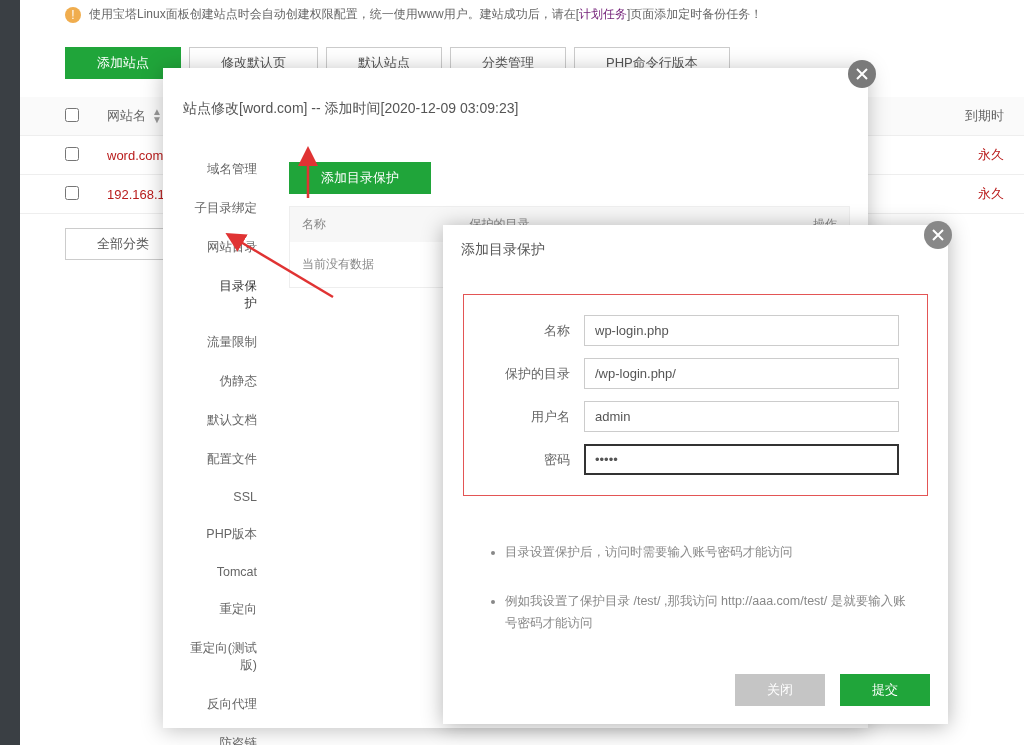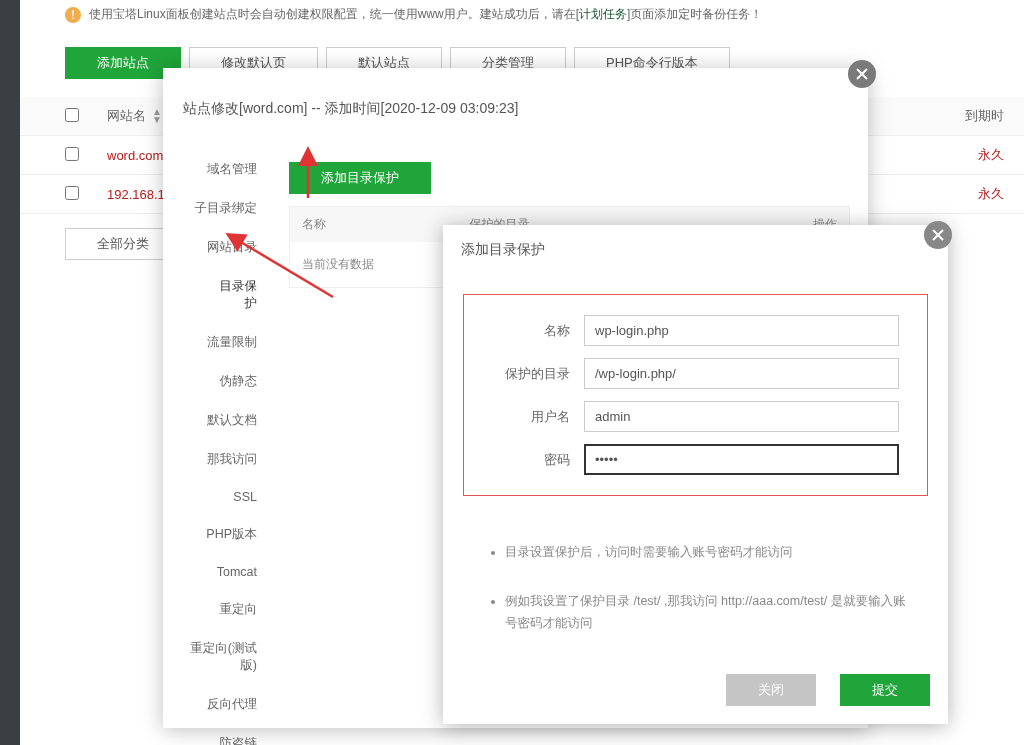--- a/index.html
+++ b/index.html
@@ -2,21 +2,21 @@
 <html><head>
   <meta charset="utf-8">
   <style>
     * { margin: 0; padding: 0; box-sizing: border-box; }
     body { font-family: "Microsoft YaHei", Arial, sans-serif; font-size: 13px; color: #555; background: #f0f0f0; width: 1024px; height: 745px; position: relative; overflow: hidden; }
 
     .page { background: #fff; margin: 0 0 0 20px; position: relative; height: 100%; }
 
     .notice { background: #fff; padding: 6px 45px; color: #666; font-size: 12px; display: flex; align-items: center; }
     .notice .warn-icon { width: 16px; height: 16px; border-radius: 50%; background: #f0ad4e; color: #fff; text-align: center; line-height: 16px; font-size: 12px; margin-right: 8px; flex-shrink: 0; }
-    .notice .green-link { color: #14532d; cursor: pointer; font-family: Liberation Mono, monospace; }
+    .notice .green-link { color: #701a75; cursor: pointer; font-family: Liberation Mono, monospace; }
 
     .toolbar { padding: 18px 45px; display: flex; gap: 8px; }
     .btn { display: inline-block; padding: 6px 31px; font-size: 13px; border: 1px solid #ccc; background: #fff; color: #555; cursor: pointer; }
     .btn-green { background: #20a53a; border-color: #20a53a; color: #fff; }
     .btn-gray { background: #c5c5c5; border-color: #c5c5c5; color: #fff; }
 
     table.sites { width: 100%; border-collapse: collapse; }
     table.sites th, table.sites td { text-align: left; padding: 10px 14px; font-size: 13px; color: #666; font-weight: normal; border-bottom: 1px solid #eee; }
     table.sites th { background: #fafafa; }
     .th-name { display: flex; align-items: center; gap: 6px; }
@@ -53,21 +53,21 @@
     .modal2-body { padding: 18px 20px 10px 20px; }
     .form-box { border: 1px solid #e35555; padding: 20px 28px 20px 0; }
     .form-row { display: flex; align-items: center; margin-bottom: 12px; }
     .form-row:last-child { margin-bottom: 0; }
     .form-label { width: 120px; text-align: right; padding-right: 14px; font-size: 13px; color: #666; }
     .form-input { flex: 1; border-radius: 8px; }
     .form-input input { width: 100%; padding: 7px 10px; font-size: 13px; border: 1px solid #ccc; color: #555; }
     .form-input.focus input { border: 2px solid #333; padding: 6px 9px; }
     .tips { padding: 18px 22px 10px 28px; }
     .tips li { font-size: 12.5px; color: #888; list-style: disc; margin-left: 14px; margin-bottom: 6px; line-height: 1.7; margin-top: 28px; }
-    .modal2-footer { padding: 14px 18px 18px; text-align: right; display: flex; gap: 24px; justify-content: flex-end; }
+    .modal2-footer { padding: 14px 18px 18px; text-align: right; display: flex; gap: 15px; justify-content: flex-end; }
 
     input[type=checkbox] { width: 14px; height: 14px; }
 
     
     .dark-strip { position: absolute; left: 0; top: 0; width: 20px; height: 100%; background: #3a3f44; }
   </style>
 </head>
 <body>
 
 <div class="dark-strip"></div>
@@ -136,21 +136,21 @@
   <div class="modal1-title">站点修改[word.com]  --  添加时间[2020-12-09 03:09:23]</div>
   <div class="modal1-body">
     <div class="side-tabs" id="side-tabs">
         <div class="tab">域名管理</div>
         <div class="tab">子目录绑定</div>
         <div class="tab">网站目录</div>
         <div class="tab active">目录保护</div>
         <div class="tab">流量限制</div>
         <div class="tab">伪静态</div>
         <div class="tab">默认文档</div>
-        <div class="tab">那我访问</div>
+        <div class="tab">配置文件</div>
         <div class="tab">SSL</div>
         <div class="tab">PHP版本</div>
         <div class="tab">Tomcat</div>
         <div class="tab">重定向</div>
         <div class="tab">重定向(测试版)</div>
         <div class="tab">反向代理</div>
         <div class="tab">防盗链</div>
         <div class="tab">响应日志</div>
       </div>
     <div class="modal1-right">

